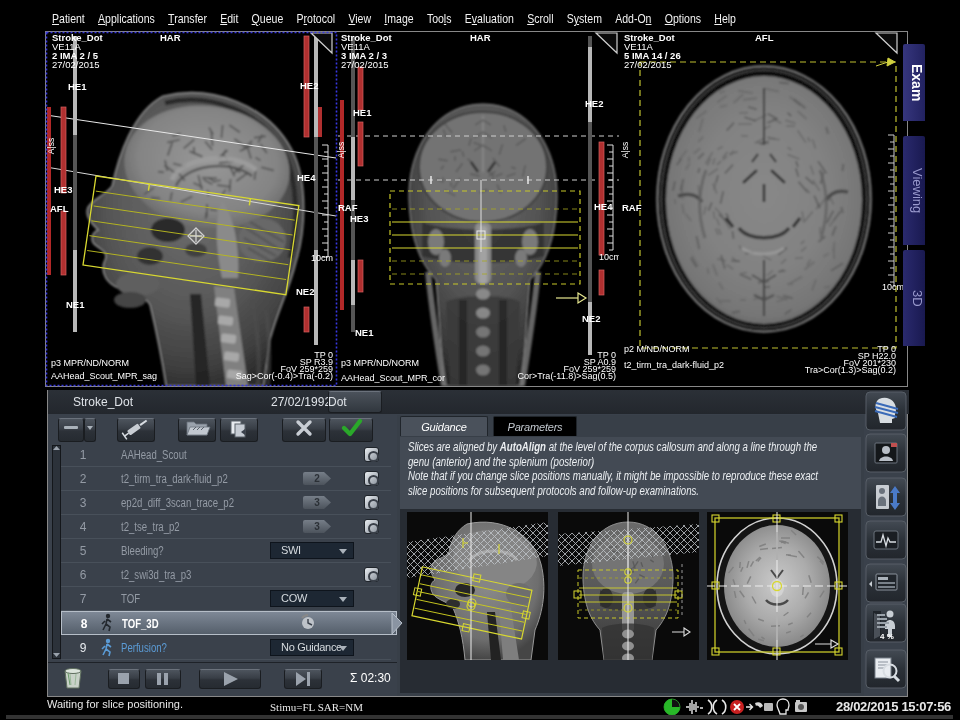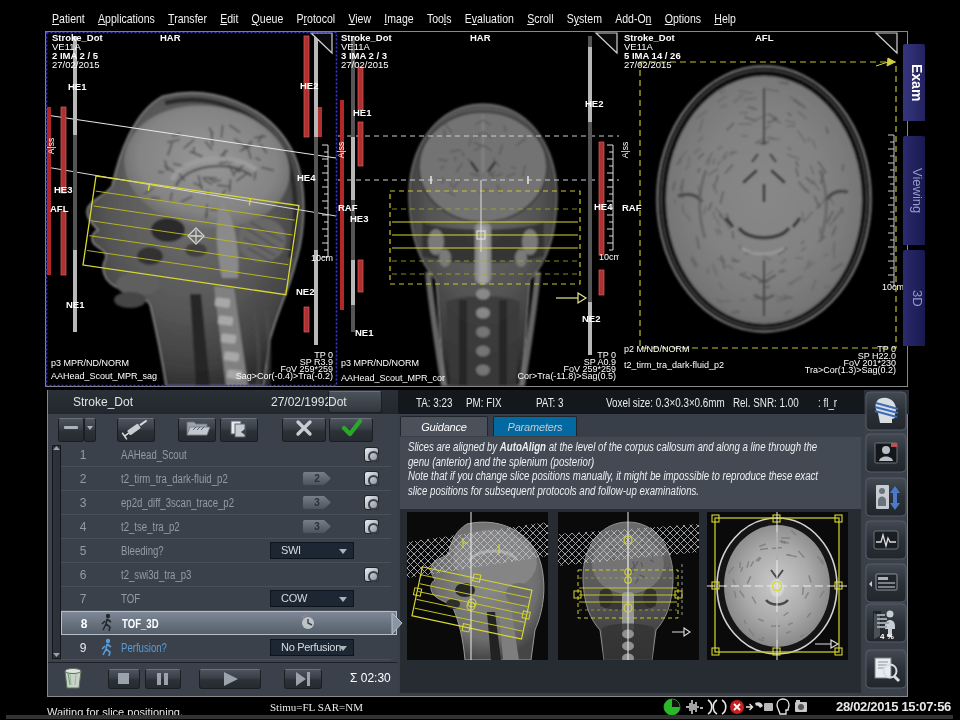--- a/index.html
+++ b/index.html
@@ -596,28 +596,20 @@
 <div class="vtab" style="top:250px;height:96px;background:linear-gradient(90deg,#2a2a6e,#191950);">3D</div>
 
 <div id="bottom">
 
   <div id="hdrbar">
     <div class="abs" style="left:25px;top:5px;">Stroke_Dot</div>
     <div class="abs" style="left:223px;top:5px;">27/02/1992</div>
     <div class="btn" style="left:280px;top:1px;width:54px;height:22px;background:linear-gradient(180deg,#4b525b,#31373e);"></div>
     <div class="abs" style="left:280px;top:5px;width:54px;text-align:left;">Dot</div>
   </div>
-  <div id="infobar">
-    <span class="abs sq" style="left:18px;top:6px;">TA: 3:23</span>
-    <span class="abs sq" style="left:68px;top:6px;">PM: FIX</span>
-    <span class="abs sq" style="left:138px;top:6px;">PAT: 3</span>
-    <span class="abs sq" style="left:208px;top:6px;">Voxel size: 0.3×0.3×0.6mm</span>
-    <span class="abs sq" style="left:335px;top:6px;">Rel. SNR: 1.00</span>
-    <span class="abs sq" style="left:420px;top:6px;">: fl_r</span>
-  </div>
 
   <div class="btn" style="left:10px;top:28px;width:26px;height:24px;"></div>
   <div class="btn" style="left:36px;top:28px;width:12px;height:24px;"></div>
   <div class="btn" style="left:69px;top:28px;width:38px;height:24px;"></div>
   <div class="btn" style="left:130px;top:28px;width:38px;height:24px;"></div>
   <div class="btn" style="left:172px;top:28px;width:38px;height:24px;"></div>
   <div class="btn" style="left:234px;top:28px;width:44px;height:24px;"></div>
   <div class="btn" style="left:281px;top:28px;width:44px;height:24px;"></div>
 
   <svg class="abs" style="left:0;top:0;pointer-events:none;z-index:6" width="861" height="307" viewBox="0 0 861 307">
@@ -707,28 +699,28 @@
         <span class="rowname">TOF</span>
         <span class="drop">COW</span>
       </div>
   <div class="listrow" style="top:221px;width:336px;background:linear-gradient(180deg,#7e8896,#555f6b);border:1px solid #b6bec8;color:#fff;font-weight:bold;">
         <span class="rownum">8</span>
         <span class="rowname">TOF_3D</span>
       </div>
   <div class="listrow" style="top:246px;">
         <span class="rownum" style="color:#e8ecf0;">9</span>
         <span class="rowname" style="color:#5b9bd5;">Perfusion?</span>
-        <span class="drop">No Perfusion</span>
+        <span class="drop">No Guidance</span>
       </div>
 
   <div class="abs" style="left:4px;top:55px;width:9px;height:214px;background:#2c323a;border:1px solid #14171b;"></div>
 
   <div id="gpanel">
     <div class="gtab" style="left:3px;width:88px;background:#4a515b;color:#fff;">Guidance</div>
-    <div class="gtab" style="left:96px;width:84px;background:#0369a1;color:#c3c9d0;">Parameters</div>
+    <div class="gtab" style="left:96px;width:84px;background:#000000;color:#c3c9d0;">Parameters</div>
     <div id="gtext"><span class="in">Slices are aligned by <b>AutoAlign</b> at the level of the corpus callosum and along a line through the<br>genu (anterior) and the splenium (posterior)<br>Note that if you change slice positions manually, it might be impossible to reproduce these exact<br>slice positions for subsequent protocols and follow-up examinations.</span></div>
     <svg class="abs" style="left:3px;top:94px;" width="461" height="184" viewBox="0 0 461 184" font-family="Liberation Sans, sans-serif">
           <rect x="0" y="0" width="461" height="184" fill="#272c33"></rect>
           <defs>
 <pattern id="hatch" width="7" height="7" patternUnits="userSpaceOnUse">
  <path d="M0,7 L7,0 M-1,1 L1,-1 M6,8 L8,6" stroke="#c0c4c8" stroke-width="0.9"></path>
  <path d="M0,0 L7,7 M6,-1 L8,1 M-1,6 L1,8" stroke="#c0c4c8" stroke-width="0.9"></path>
 </pattern>
 <linearGradient id="tg2h" x1="0" y1="0" x2="0" y2="1">
  <stop offset="0%" stop-color="#6a6a6a"></stop>
@@ -962,21 +954,21 @@
 </g>
       <g transform="translate(26,283)">
 <rect x="-11" y="-11" width="16" height="20" fill="#e8ecf0" stroke="#788089" stroke-width="1"></rect>
 <path d="M-8,-7 l10,0 M-8,-4 l10,0 M-8,-1 l7,0" stroke="#8a929c" stroke-width="1"></path>
 <circle cx="4" cy="2" r="6.5" fill="none" stroke="#d8dde2" stroke-width="2"></circle>
 <line x1="8" y1="7" x2="13" y2="12" stroke="#d8dde2" stroke-width="3"></line>
 </g>
     </svg>
 
 <div id="statusbar">
-  <span class="abs" style="left:47px;top:8px;">Waiting for slice positioning.</span>
+  <span class="abs" style="left:47px;top:0;">Waiting for slice positioning.</span>
   <span class="abs" style="left:270px;top:3px;font-family:Liberation Serif, serif;">Stimu=FL SAR=NM</span>
   <svg class="abs" style="left:660px;top:0px;" width="160" height="18" viewBox="0 0 160 18">
         <circle cx="12" cy="9" r="8" fill="#111" stroke="#2a8a2a"></circle>
         <path d="M12,9 L12,1 A8,8 0 1 0 20,9 Z" fill="#28b828"></path>
         <path d="M26,9 l3,0 m1,-4 l0,8 m2,-11 l0,14 m2,-10 l0,6 m2,-8 l0,10 m2,-6 l0,2 m2,0 l3,0" stroke="#e8e8e8" stroke-width="1.4"></path>
         <path d="M48,2 C53,5 53,13 48,16" stroke="#e8e8e8" stroke-width="1.6" fill="none"></path>
         <path d="M57,2 C52,5 52,13 57,16" stroke="#e8e8e8" stroke-width="1.6" fill="none"></path>
         <path d="M62,2 C67,5 67,13 62,16" stroke="#e8e8e8" stroke-width="1.6" fill="none"></path>
         <circle cx="77" cy="9" r="7" fill="#c82020"></circle>
         <path d="M74,6 l6,6 m0,-6 l-6,6" stroke="#fff" stroke-width="1.8"></path>

